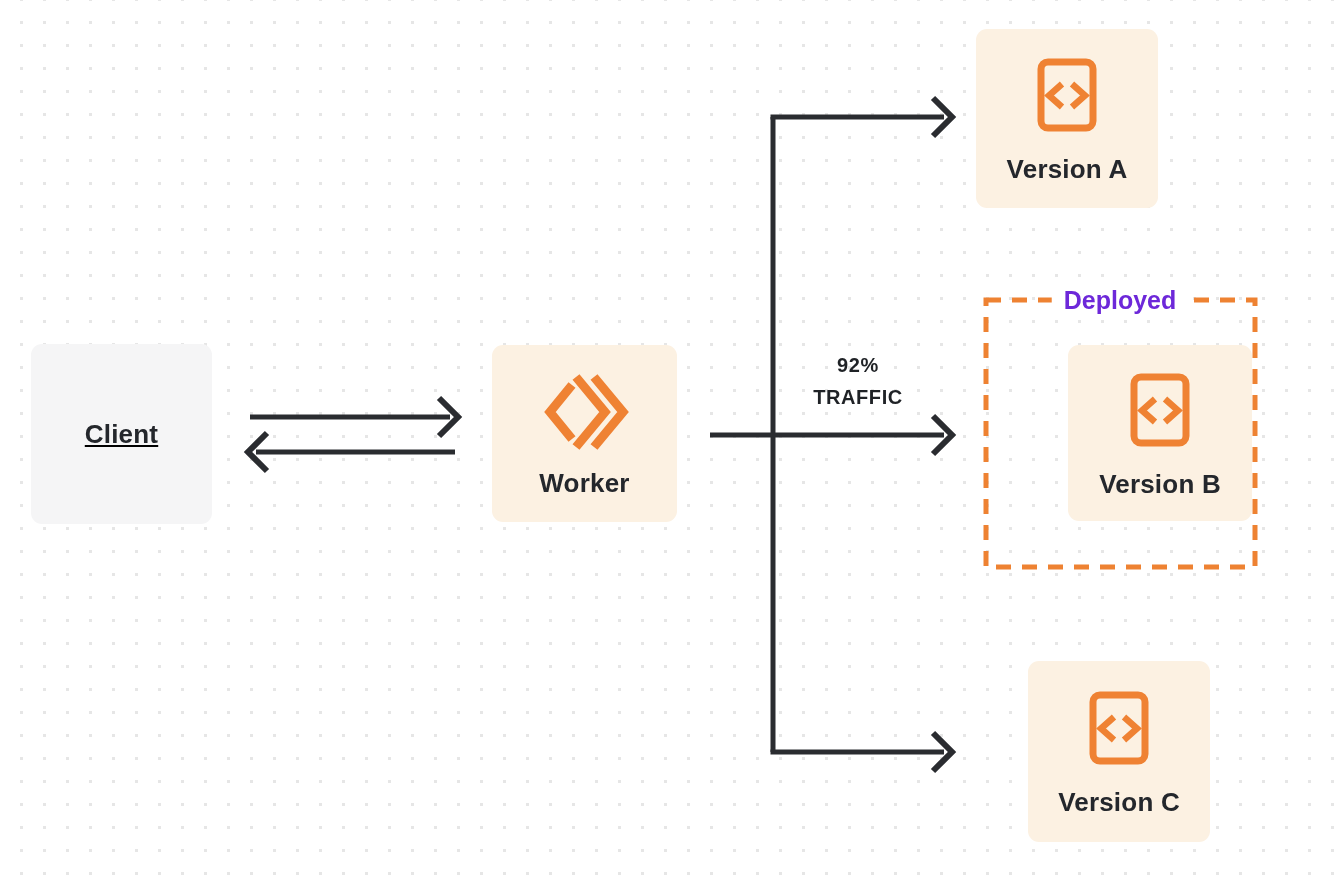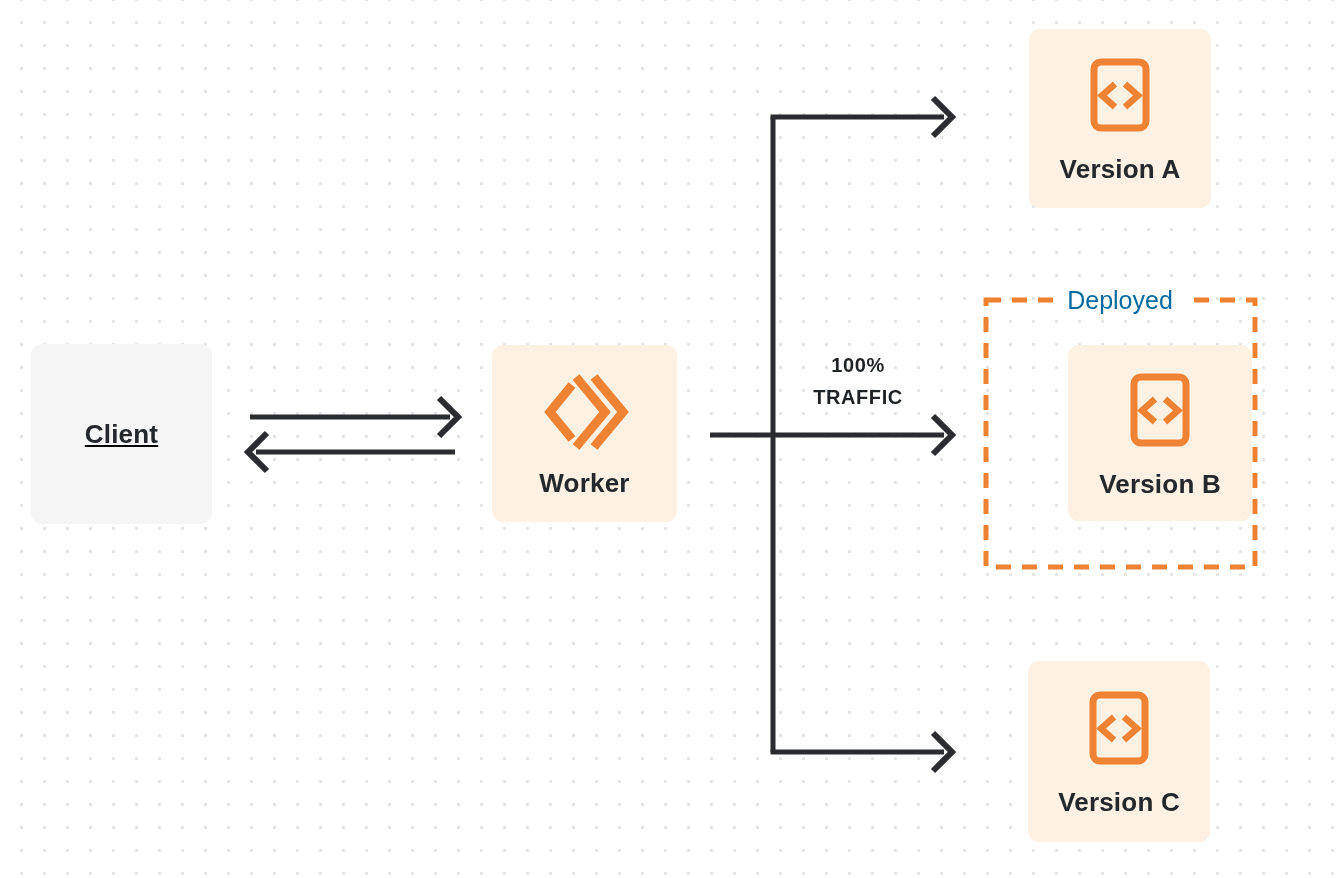--- a/index.html
+++ b/index.html
@@ -43,21 +43,21 @@
     text-decoration: underline;
   }
   #worker-node {
     left: 492px; top: 345px;
     width: 185px; height: 177px;
     background: #fcf1e2;
     gap: 16px;
     padding-top: 4px;
   }
   #version-a-node {
-    left: 1029px; top: 29px;
+    left: 976px; top: 29px;
     width: 182px; height: 179px;
     background: #fcf1e2;
     gap: 22px;
     padding-top: 6px;
   }
   #version-b-node {
     left: 1028px; top: 345px;
     width: 184px; height: 176px;
     background: #fcf1e2;
     gap: 22px;
@@ -72,23 +72,23 @@
     padding-top: 6px;
   }
   .icon { display: block; }
   #deployed-label {
     position: absolute;
     z-index: 3;
     left: 1120px; top: 300px;
     transform: translate(-50%, -50%);
     background: #ffffff;
     padding: 0 12px;
-    font-weight: 400;
+    font-weight: 700;
     font-size: 25px;
-    color: #0369a1;
+    color: #6d28d9;
     white-space: nowrap;
   }
   #traffic-label {
     position: absolute;
     z-index: 3;
     left: 788px; top: 349px;
     width: 140px;
     text-align: center;
     font-weight: 700;
     font-size: 20px;
@@ -173,17 +173,17 @@
       <rect x="4" y="4" width="52" height="66" rx="7" stroke="#ef8233" stroke-width="7" fill="none"></rect>
       <polyline points="25,26 12,37.5 25,49" stroke="#ef8233" stroke-width="6.5" fill="none" stroke-linejoin="miter"></polyline>
       <polyline points="35,26 48,37.5 35,49" stroke="#ef8233" stroke-width="6.5" fill="none" stroke-linejoin="miter"></polyline>
     </svg>
     <div class="node-label">Version C</div>
   </div>
 
   <div id="deployed-label">Deployed</div>
 
   <div id="traffic-label">
-    <div>100%</div>
+    <div>92%</div>
     <div>TRAFFIC</div>
   </div>
 
 </div>
 
 </body></html>

